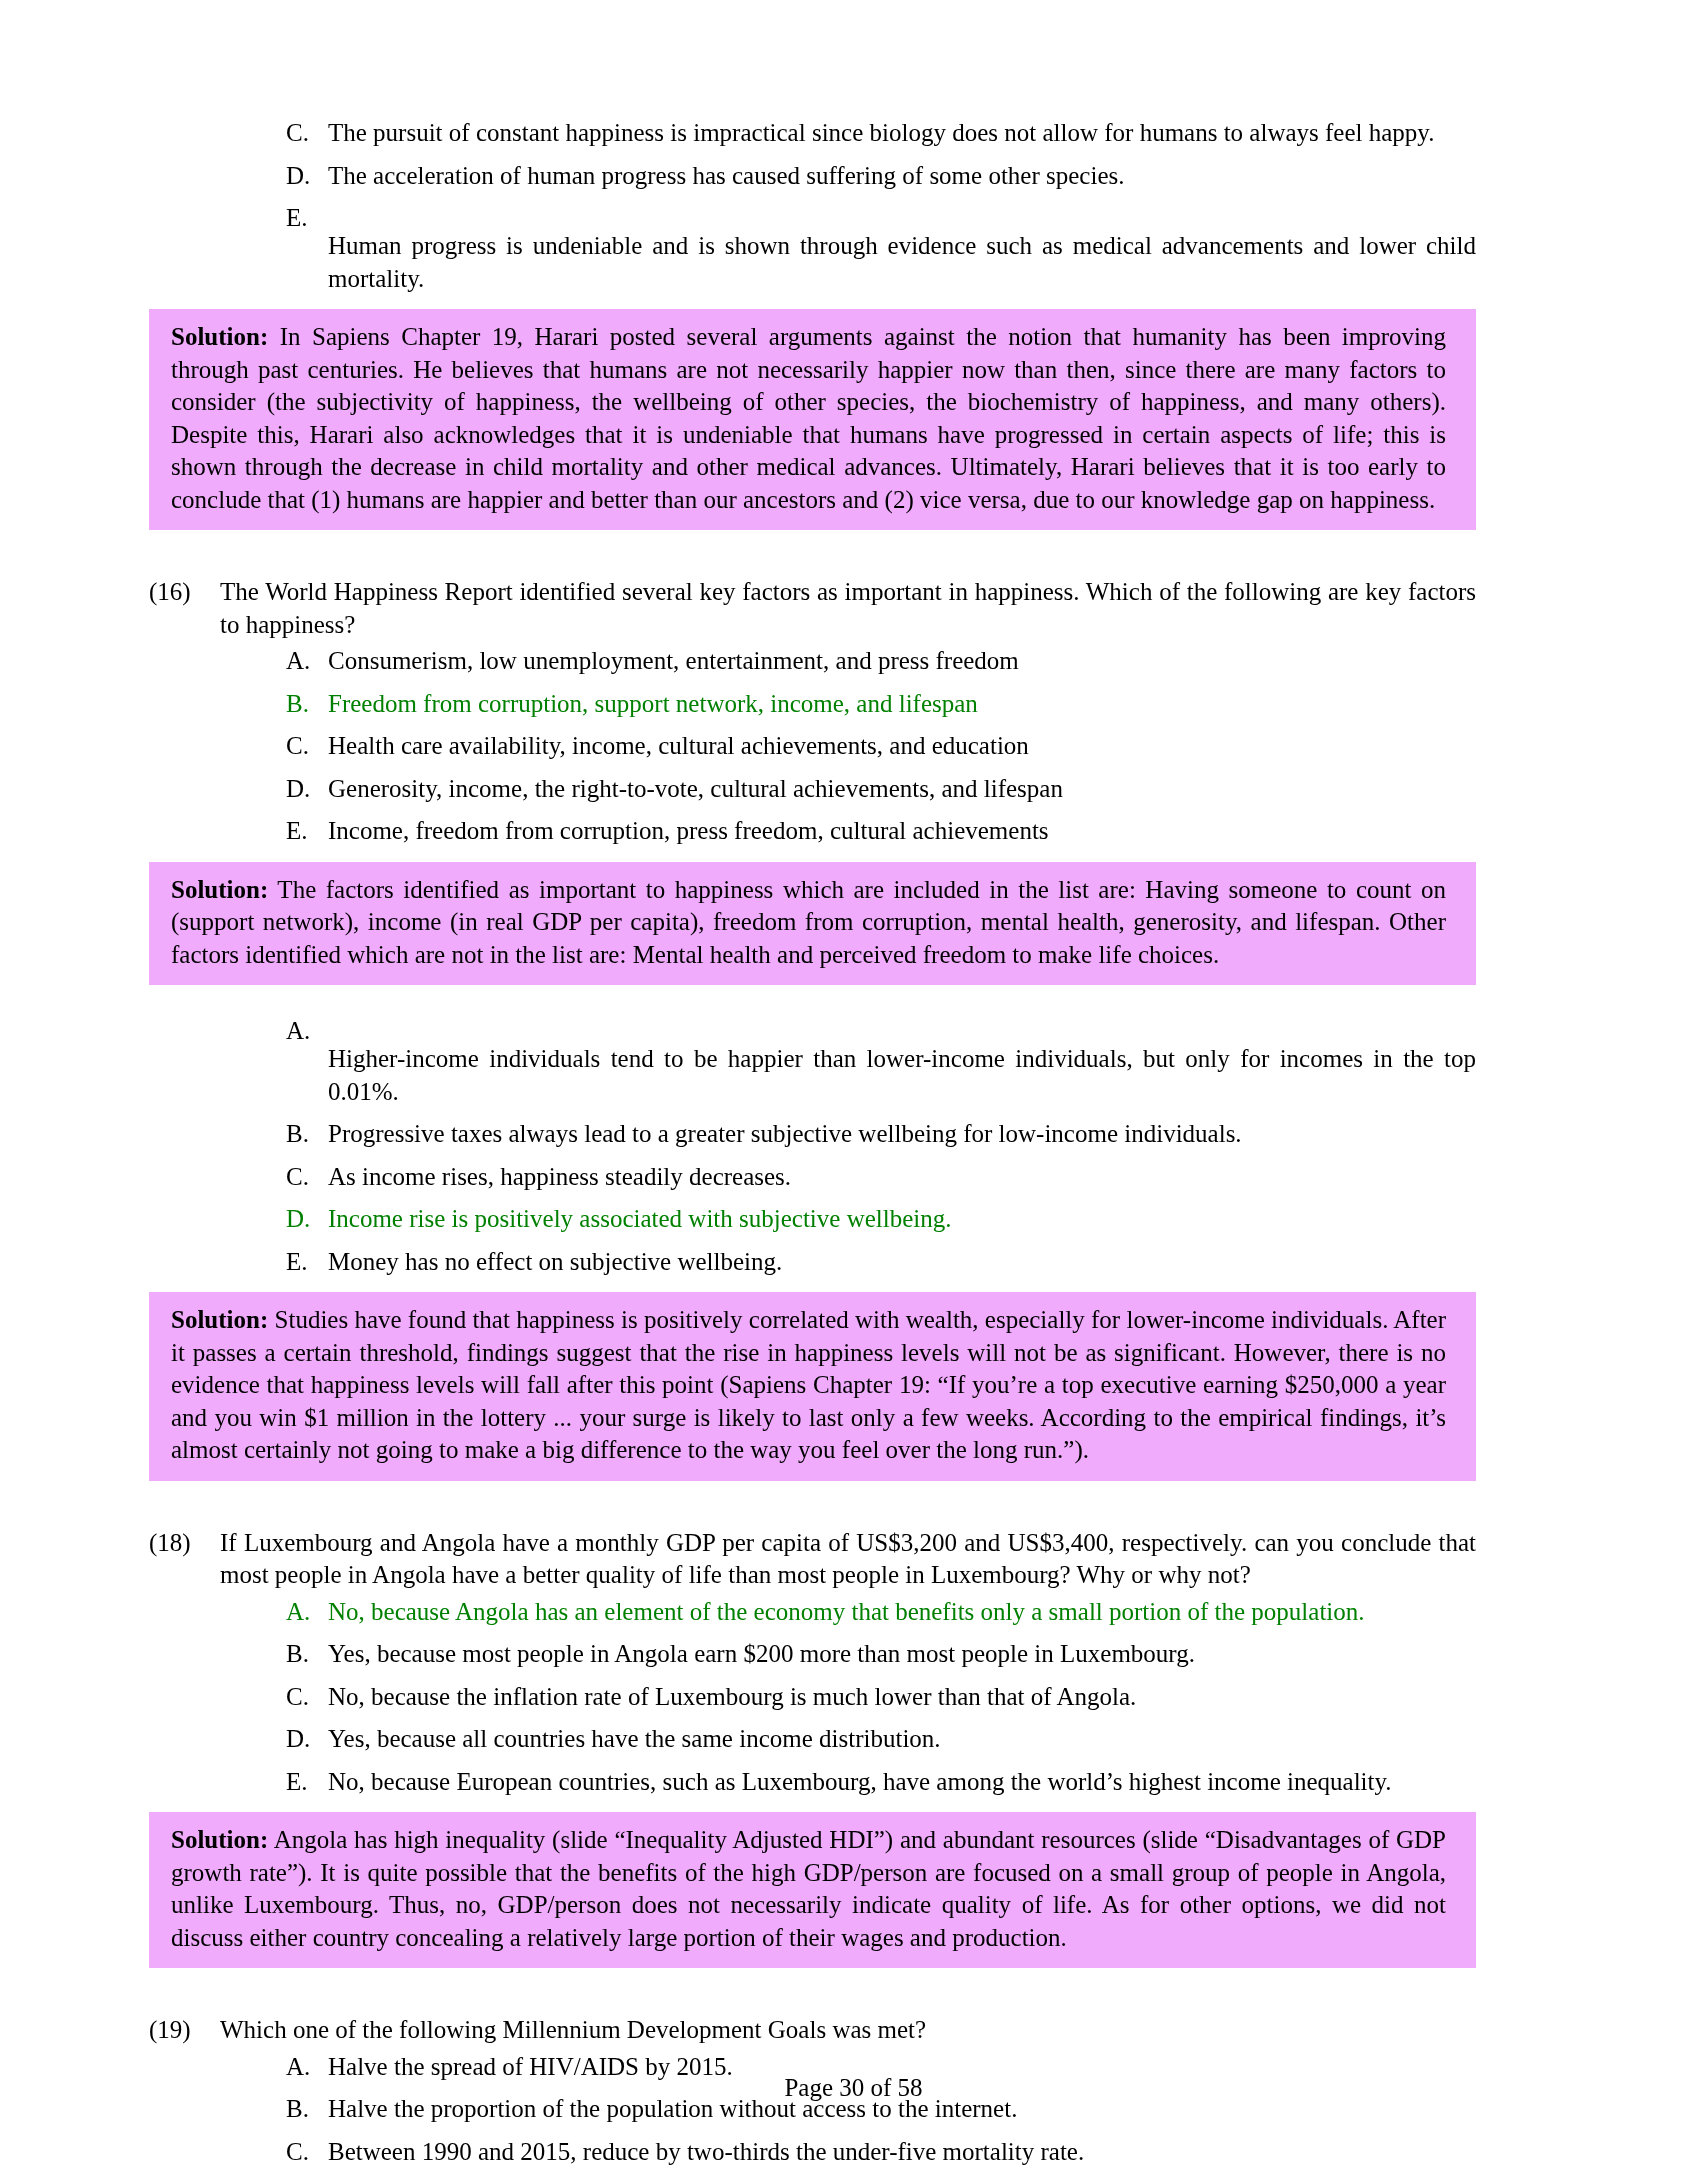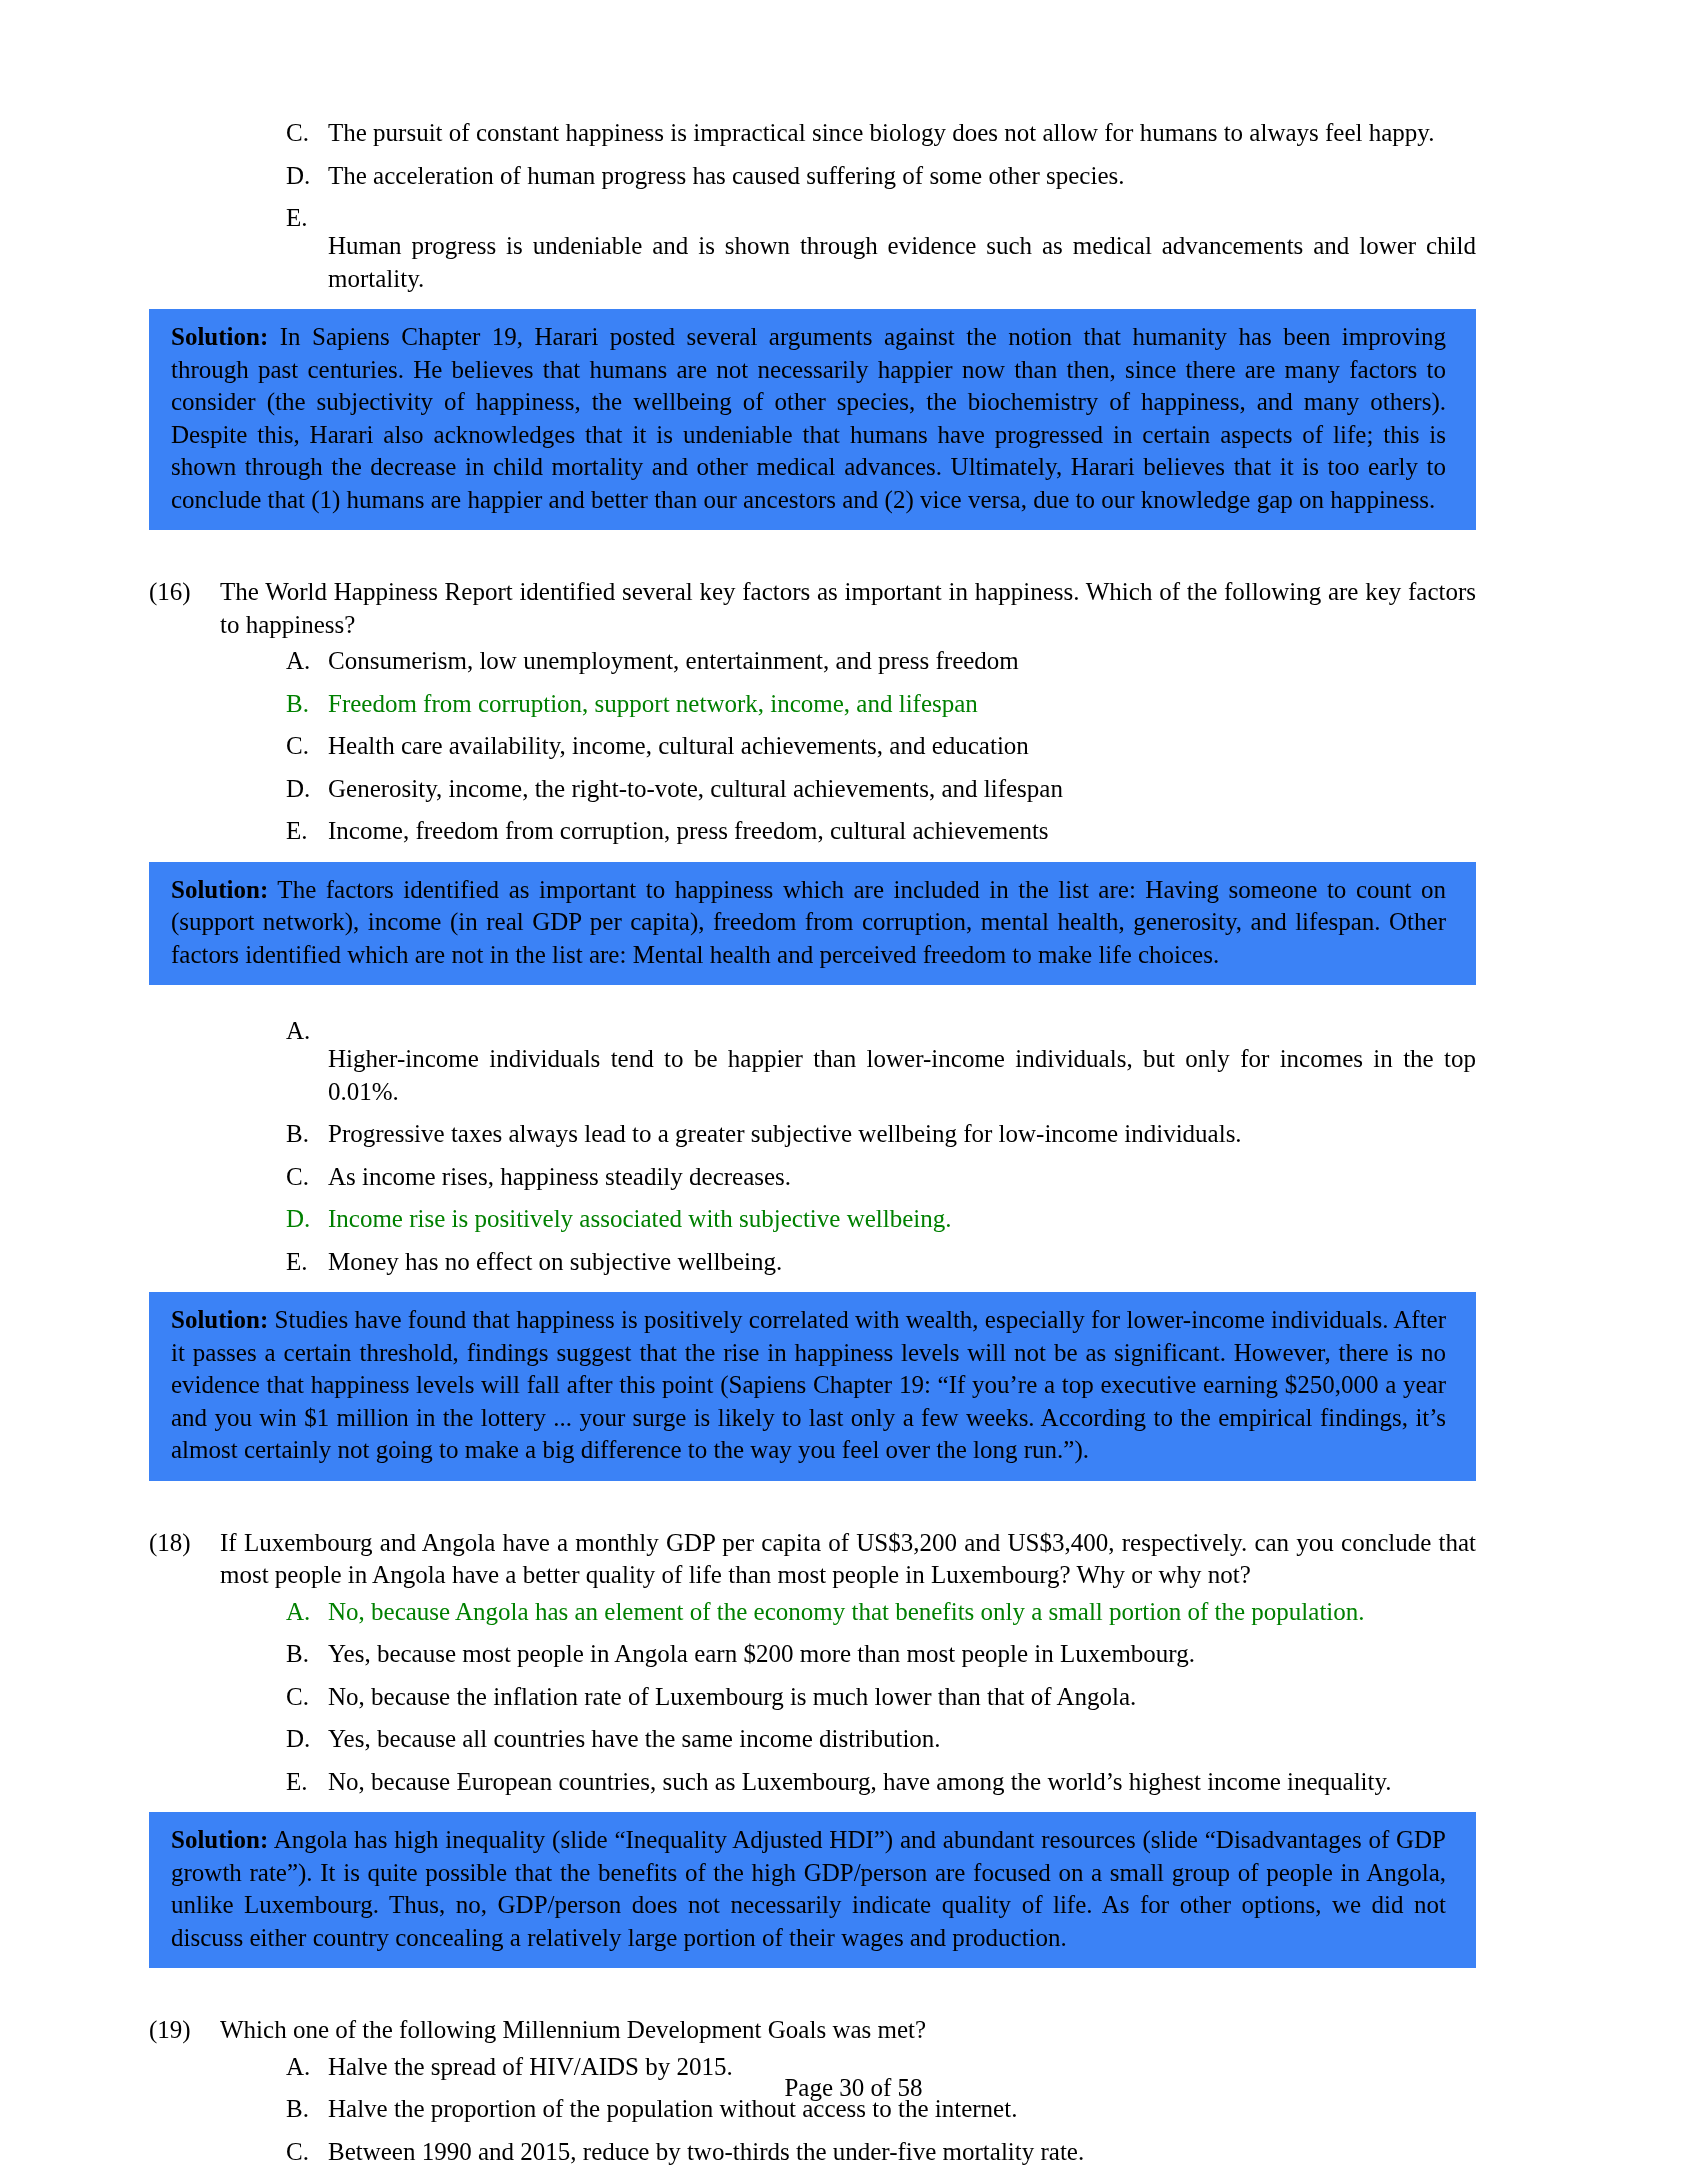--- a/index.html
+++ b/index.html
@@ -76,21 +76,21 @@
   }
   .option.correct,
   .option.correct .opt-letter,
   .option.correct .opt-text {
     color: #008000;
   }
   .option.wrap .opt-text { text-align: justify; margin-top: 28px; }
 
   
   .solution {
-    background: #3b82f6;
+    background: #f0abfc;
     padding: 12px 30px 14px 22px;
     margin: 14px 0 14px 0;
     font-size: 25px;
     line-height: 1.30;
     text-align: justify;
     text-justify: inter-word;
     box-sizing: border-box;
   }
   .solution .sol-label {
     font-weight: bold;

